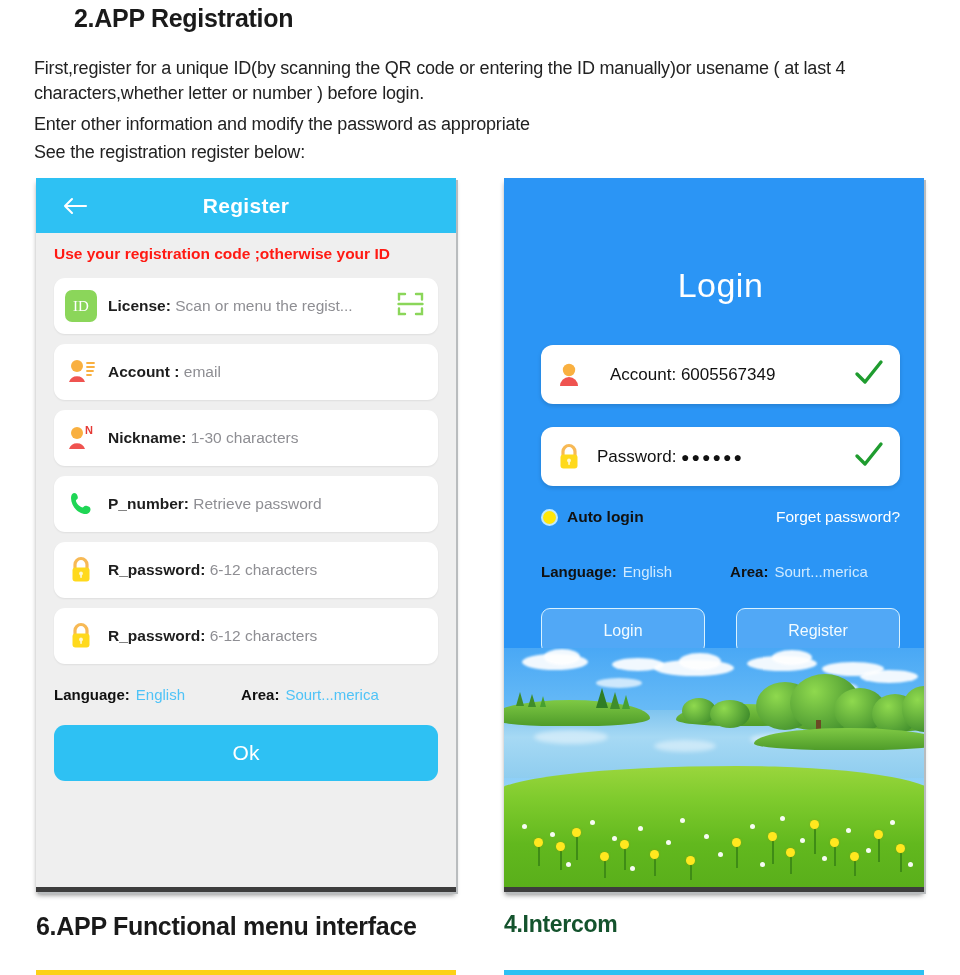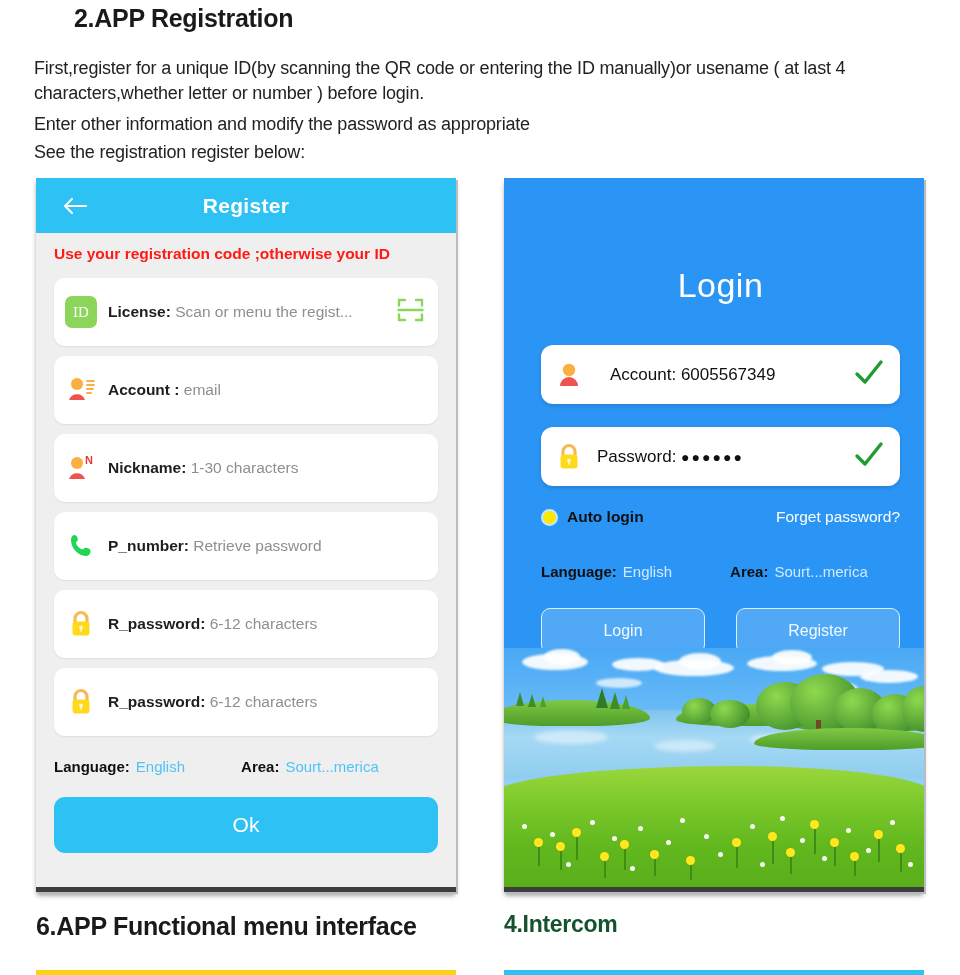--- a/index.html
+++ b/index.html
@@ -52,21 +52,21 @@
   .reg-title {
     color: #fff; font-size: 21px; font-weight: 700; letter-spacing: .3px;
   }
   .reg-note {
     margin: 10px 18px 0 18px;
     color: #ff1a13; font-size: 15.5px; font-weight: 700; line-height: 21px;
   }
 
   .field {
     position: relative;
-    margin: 10px 18px 0 18px; height: 68px;
+    margin: 10px 18px 0 18px; height: 56px;
     background: #fff; border-radius: 11px;
     display: flex; align-items: center;
     box-shadow: 0 1px 2px rgba(0,0,0,.07);
   }
   .field.first { margin-top: 14px; }
   .field .ico { width: 54px; display: flex; align-items: center; justify-content: center; flex: 0 0 54px; }
   .field .txt { font-size: 15.5px; color: #8e8e93; white-space: nowrap; overflow: hidden; }
   .field .txt b { color: #1e1e1e; font-weight: 700; }
   .field .trail { position: absolute; right: 14px; top: 50%; transform: translateY(-50%); }
 

